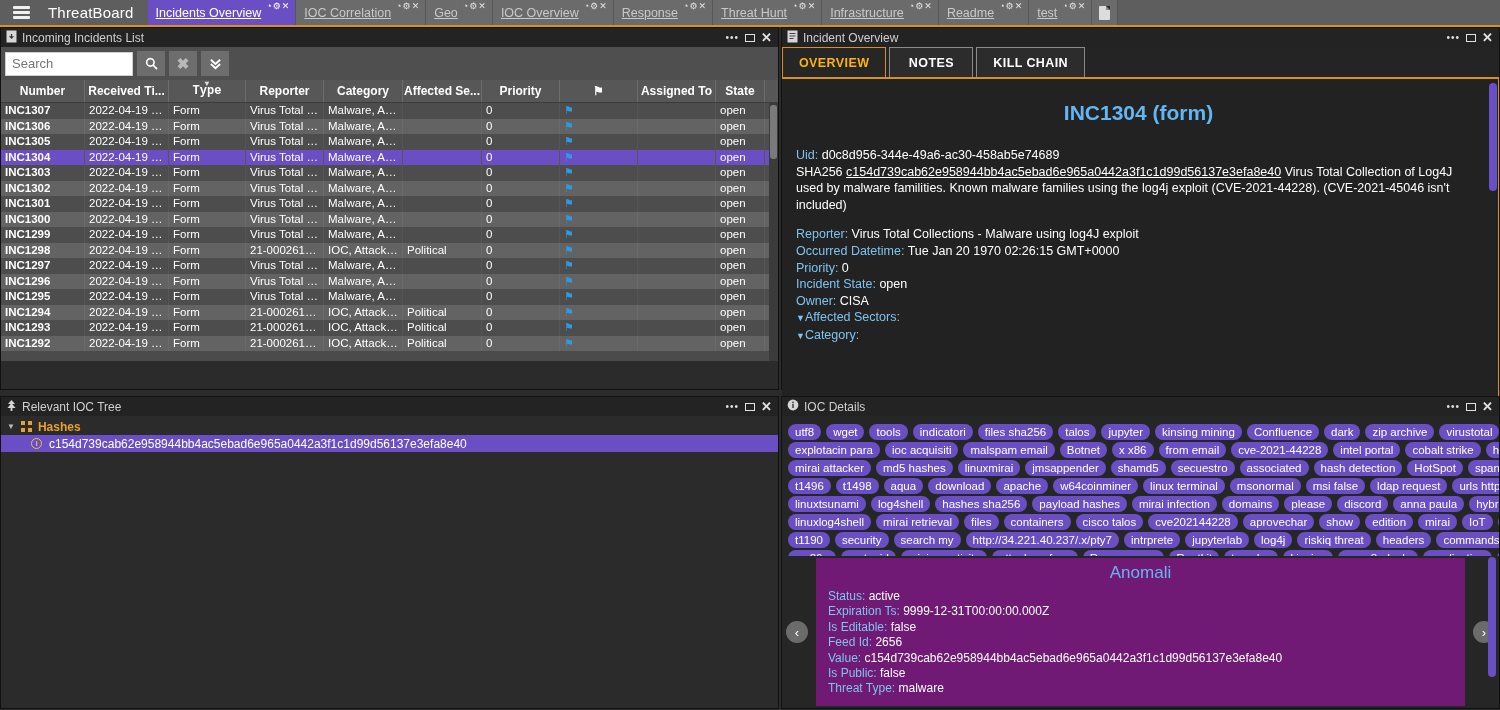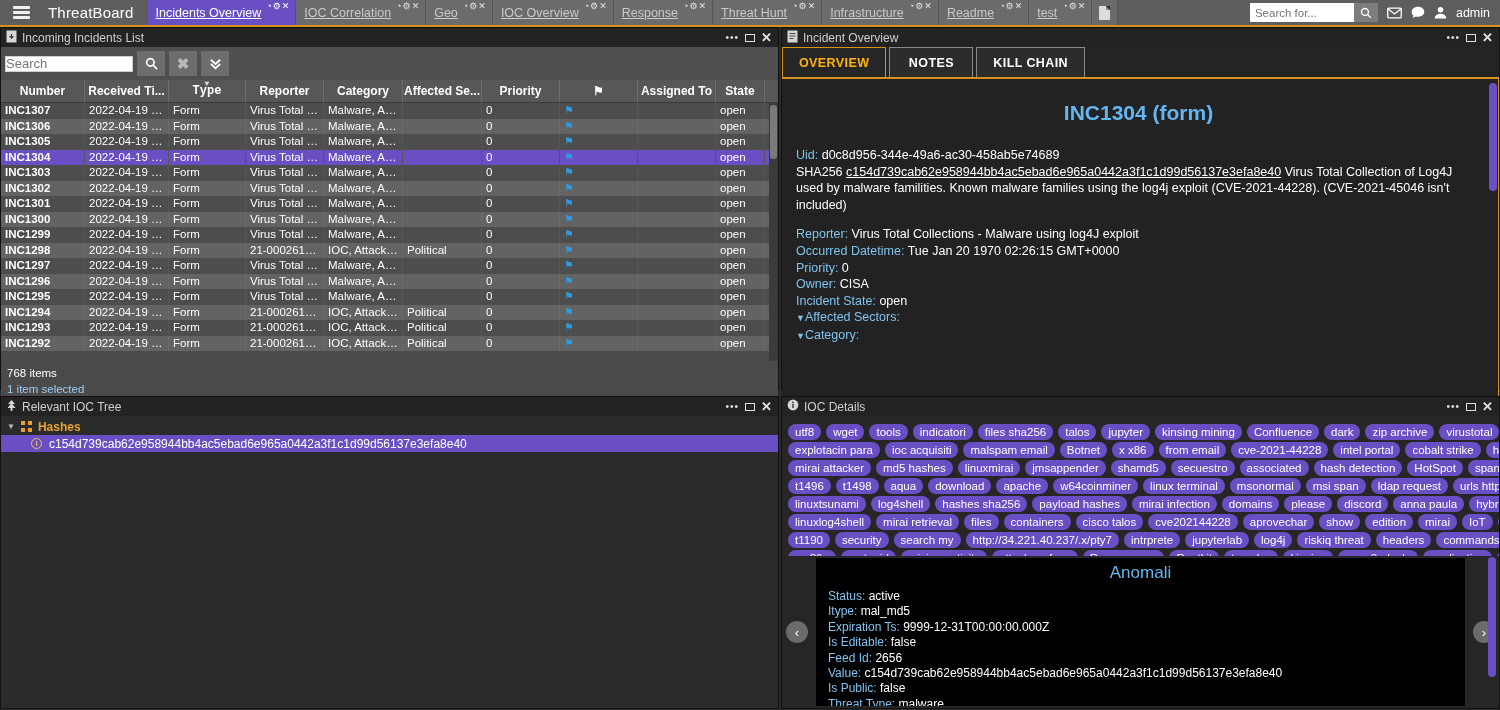--- a/index.html
+++ b/index.html
@@ -75,22 +75,22 @@
   .wctl { display:flex; align-items:center; gap:6px; padding-right:2px; }
   .wctl span { cursor:pointer; color:#e0e0e0; font-size:11px; line-height:1; }
   .wctl .dots { letter-spacing:1px; font-size:10px; }
   .wctl .sqr { width:10px; height:8px; border:1.6px solid #e0e0e0; display:inline-block; }
   .wctl .xx { font-size:13px; font-weight:bold; }
 
   
   #incidents { left:0; top:27px; width:779px; height:363px; }
   .inc-toolbar { height:33px; background:#4f4f4f; display:flex; align-items:center; padding:0 4px; gap:4px; }
   .inc-toolbar input.srch {
-    width:128px; height:16px; border:1px solid #cfcfcf; background:#ffffff;
-    color:#555; font-size:13px; padding:0 0; font-family:"Liberation Sans", sans-serif;
+    width:128px; height:24px; border:1px solid #cfcfcf; background:#ffffff;
+    color:#555; font-size:13px; padding:0 6px; font-family:"Liberation Sans", sans-serif;
   }
   .tbtn {
     width:28px; height:25px; background:#6d6d6d; border:none; color:#e9e9e9;
     display:flex; align-items:center; justify-content:center; cursor:pointer;
     font-size:13px;
   }
   .tbtn.x { color:#b9b9b9; font-size:15px; font-weight:bold; }
   .grid-head { display:flex; height:23px; background:#575757; border-bottom:1px solid #3b3b3b; }
   .gh {
     display:flex; align-items:center; justify-content:center;
@@ -167,21 +167,21 @@
     background:#6a4fc4; color:#ffffff; font-size:11.5px;
     border-radius:9px; padding:1px 7px; white-space:nowrap; cursor:pointer;
     line-height:14px;
   }
   .anomali-wrap { position:relative; height:152px; display:flex; align-items:center; padding:0 4px; }
   .arrowbtn {
     width:22px; height:22px; border-radius:50%; background:#6b6b6b; color:#ffffff;
     display:flex; align-items:center; justify-content:center; font-size:13px; cursor:pointer;
     flex:0 0 auto;
   }
-  .anomali-card { flex:1; background:#000000; height:148px; margin:0 8px; padding:4px 12px; overflow:hidden; }
+  .anomali-card { flex:1; background:#701a75; height:148px; margin:0 8px; padding:4px 12px; overflow:hidden; }
   .anomali-title { text-align:center; color:#64b6f0; font-size:17px; margin:1px 0 6px; }
   .anomali-card .kv { font-size:12px; line-height:15.4px; }
   .ov-scroll-track { position:absolute; right:2px; top:2px; width:8px; bottom:2px; background:transparent; }
   .ov-scroll-thumb { position:absolute; width:8px; right:0; background:#6a4fc4; border-radius:4px; }
   .goldline { position:absolute; right:0; top:0; bottom:0; width:1px; background:#d89020; }
 </style>
 </head>
 <body>
 
 <div class="app">
@@ -266,49 +266,20 @@
             <span>◔</span>
             <span>⚙</span>
             <span>✕</span>
           </span>
         </div>
       </div>
     <div class="newtab">
       <div class="page-glyph"></div>
     </div>
     <div class="topfill"></div>
-    <div class="topright">
-      <div class="searchwrap">
-        <input type="text" placeholder="Search for..." style="">
-        <div class="searchbtn">
-          <svg width="12" height="12" viewBox="0 0 16 16">
-            <circle cx="6.6" cy="6.6" r="4.6" stroke="#fff" stroke-width="1.8" fill="none"></circle>
-            <line x1="10" y1="10" x2="14.5" y2="14.5" stroke="#fff" stroke-width="1.8"></line>
-          </svg>
-        </div>
-      </div>
-      <div class="icon-mail">
-        <svg width="15" height="12" viewBox="0 0 16 12">
-            <rect x="0.8" y="0.8" width="14.4" height="10.4" rx="1" fill="none" stroke="#fff" stroke-width="1.4"></rect>
-            <path d="M1 1.5 L8 7 L15 1.5" fill="none" stroke="#fff" stroke-width="1.4"></path>
-          </svg>
-      </div>
-      <div class="icon-chat">
-        <svg width="14" height="13" viewBox="0 0 14 13">
-            <path d="M7 .7c3.5 0 6.3 2.2 6.3 5s-2.8 5-6.3 5c-.8 0-1.6-.1-2.3-.3L1.5 12l.9-2.2C1.3 8.9.7 7.6.7 5.7c0-2.8 2.8-5 6.3-5z" fill="#fff"></path>
-          </svg>
-      </div>
-      <div class="icon-user">
-        <svg width="13" height="13" viewBox="0 0 14 14">
-            <circle cx="7" cy="4" r="3" fill="#fff"></circle>
-            <path d="M.8 13.5c0-3.4 2.8-5.2 6.2-5.2s6.2 1.8 6.2 5.2z" fill="#fff"></path>
-          </svg>
-      </div>
-      <div class="adminlbl">admin</div>
-    </div>
   </div>
 
   <div class="panel" id="incidents">
     <div class="panel-head">
       <span>
         <svg width="11" height="13" viewBox="0 0 11 13">
             <rect x="0.5" y="0.5" width="10" height="12" fill="#d6d6d6"></rect>
             <path d="M5.5 4v4M3.6 6.2 5.5 8.2 7.4 6.2" stroke="#333" stroke-width="1.1" fill="none"></path>
           </svg>
       </span>
@@ -562,24 +533,20 @@
             <div class="gc" style="width: 78px; flex: 0 0 78px;">0</div>
             <div class="gc flagcell" style="width: 78px; flex: 0 0 78px;">⚑</div>
             <div class="gc" style="width: 78px; flex: 0 0 78px;"></div>
             <div class="gc" style="width: 49px; flex: 0 0 49px;">open</div>
           </div>
         </div>
       <div class="vscroll-track">
         <div class="vscroll-thumb" style="top:2px;height:54px;"></div>
       </div>
     </div>
-    <div class="grid-foot">
-      <div>768 items</div>
-      <div class="sel-line">1 item selected</div>
-    </div>
   </div>
 
   <div class="panel" id="overview">
     <div class="panel-head">
       <span>
         <svg width="11" height="13" viewBox="0 0 11 13">
             <rect x="0.5" y="0.5" width="10" height="12" fill="#d6d6d6"></rect>
             <path d="M2.5 3.5h6M2.5 6h6M2.5 8.5h4" stroke="#444" stroke-width="1"></path>
           </svg>
       </span>
@@ -605,22 +572,22 @@
         <span>d0c8d956-344e-49a6-ac30-458ab5e74689</span>
       </div>
 
       <div class="desc"><span>SHA256 </span><span class="sha-link">c154d739cab62e958944bb4ac5ebad6e965a0442a3f1c1d99d56137e3efa8e40</span><span> Virus Total Collection of Log4J used by malware familities. Known malware families using the log4j exploit (CVE-2021-44228). (CVE-2021-45046 isn't included)</span></div>
 
       <div style="height:13px"></div>
       <div id="ov-fields">
           <div class="kv"><span class="k">Reporter: </span><span>Virus Total Collections - Malware using log4J exploit</span></div>
           <div class="kv"><span class="k">Occurred Datetime: </span><span>Tue Jan 20 1970 02:26:15 GMT+0000</span></div>
           <div class="kv"><span class="k">Priority: </span><span>0</span></div>
+          <div class="kv"><span class="k">Incident State: </span><span>open</span></div>
           <div class="kv"><span class="k">Owner: </span><span>CISA</span></div>
-          <div class="kv"><span class="k">Incident State: </span><span>open</span></div>
         </div>
 
       <div class="kv">
         <span class="caret-tri">▼</span><span class="k">Affected Sectors:</span>
       </div>
       <div class="kv">
         <span class="caret-tri">▼</span><span class="k">Category:</span>
       </div>
 
       <div class="ov-scroll-track">
@@ -718,21 +685,21 @@
           </div>
           <div class="tagrow">
             <span class="tag">t1496</span>
             <span class="tag">t1498</span>
             <span class="tag">aqua</span>
             <span class="tag">download</span>
             <span class="tag">apache</span>
             <span class="tag">w64coinminer</span>
             <span class="tag">linux terminal</span>
             <span class="tag">msonormal</span>
-            <span class="tag">msi span</span>
+            <span class="tag">msi false</span>
             <span class="tag">ldap request</span>
             <span class="tag">urls http</span>
           </div>
           <div class="tagrow">
             <span class="tag">linuxtsunami</span>
             <span class="tag">log4shell</span>
             <span class="tag">hashes sha256</span>
             <span class="tag">payload hashes</span>
             <span class="tag">mirai infection</span>
             <span class="tag">domains</span>
@@ -782,21 +749,20 @@
           </div>
         </div>
     </div>
 
     <div class="anomali-wrap">
       <div class="arrowbtn">‹</div>
       <div class="anomali-card">
         <div class="anomali-title">Anomali</div>
         <div id="anomali-fields">
             <div class="kv"><span class="k">Status: </span><span>active</span></div>
-            <div class="kv"><span class="k">Itype: </span><span>mal_md5</span></div>
             <div class="kv"><span class="k">Expiration Ts: </span><span>9999-12-31T00:00:00.000Z</span></div>
             <div class="kv"><span class="k">Is Editable: </span><span>false</span></div>
             <div class="kv"><span class="k">Feed Id: </span><span>2656</span></div>
             <div class="kv"><span class="k">Value: </span><span>c154d739cab62e958944bb4ac5ebad6e965a0442a3f1c1d99d56137e3efa8e40</span></div>
             <div class="kv"><span class="k">Is Public: </span><span>false</span></div>
             <div class="kv"><span class="k">Threat Type: </span><span>malware</span></div>
           </div>
       </div>
       <div class="arrowbtn">›</div>
     </div>

